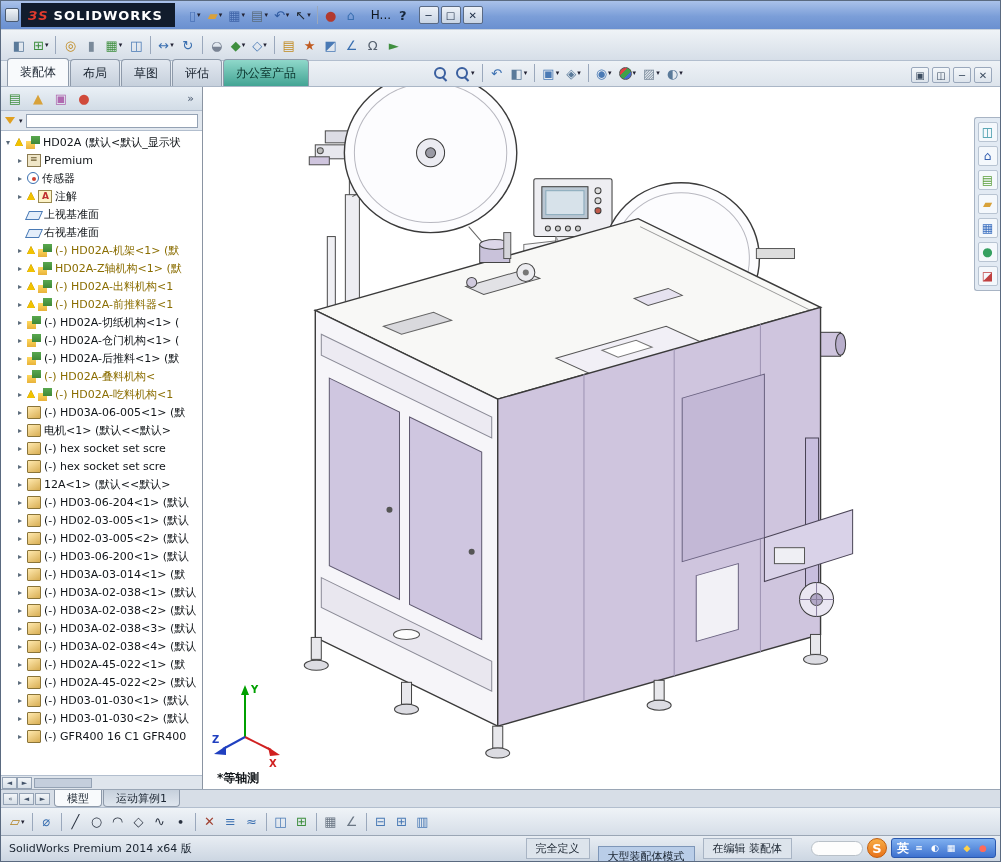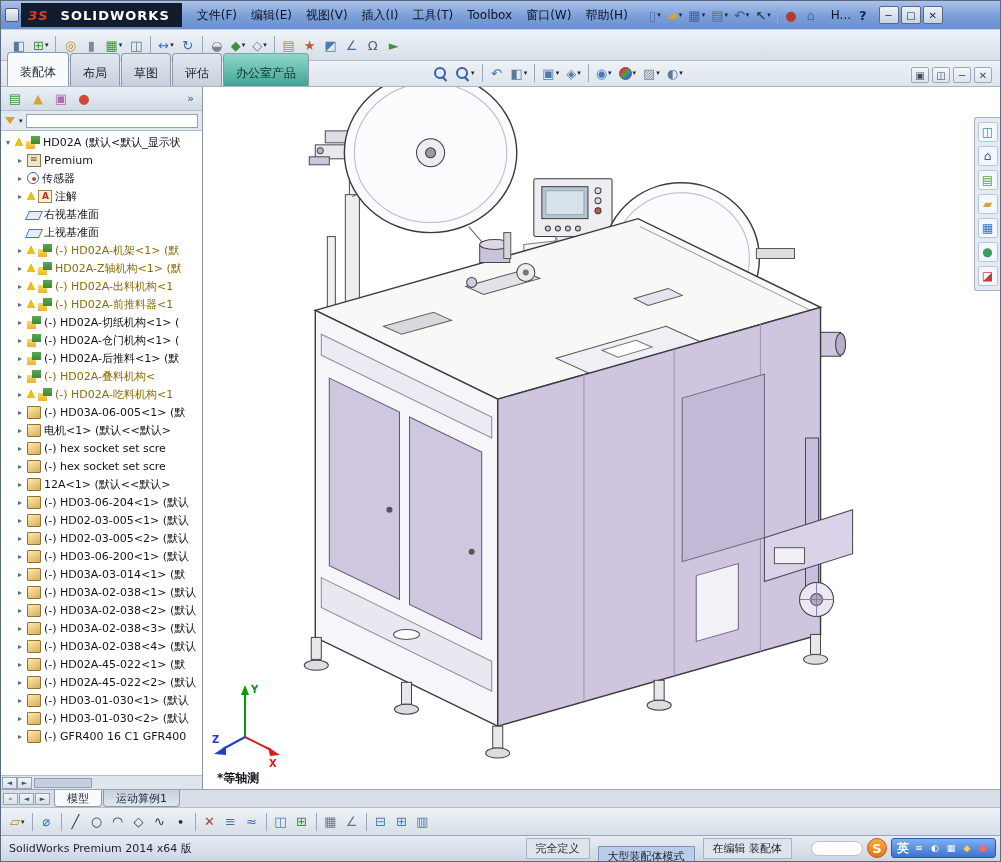--- a/index.html
+++ b/index.html
@@ -4,21 +4,21 @@
 <style>
   html,body{margin:0;padding:0;background:#9aa4b0;}
   *{box-sizing:border-box;}
   body{font-family:"DejaVu Sans","Liberation Sans",sans-serif;}
   .app{width:1001px;height:862px;display:flex;flex-direction:column;overflow:hidden;position:relative;
        border:1px solid #5a6a80;background:#d8dee6;}
   
   .titlebar{height:28px;flex:none;display:flex;align-items:center;gap:2px;padding:0 4px;
             background:linear-gradient(180deg,#aac2ea 0%,#7b9ed8 55%,#6a90d0 100%);}
   .appicon{width:14px;height:14px;flex:none;background:linear-gradient(#f0f4f8,#c2ccd8);border:1px solid #4a5a70;border-radius:2px;}
-  .sw-logo{height:24px;display:flex;align-items:center;gap:12px;background:#111c2c;color:#fff;
+  .sw-logo{height:24px;display:flex;align-items:center;gap:5px;background:#111c2c;color:#fff;
            padding:0 12px 0 7px;font-size:13px;font-weight:bold;letter-spacing:1px;flex:none;}
   .sw-logo .pre{color:#e23b2e;font-style:italic;}
   .menus{display:flex;align-items:center;margin-left:6px;}
   .menu{font-size:12px;color:#0c1420;padding:3px 7px;white-space:nowrap;}
   .qat{display:flex;align-items:center;margin-left:8px;}
   .tbi{height:22px;min-width:20px;padding:0 2px;display:inline-flex;align-items:center;justify-content:center;
        border:1px solid transparent;border-radius:2px;}
   .tbi .glyph{font-size:13px;line-height:1;}
   .car{font-size:7px;color:#223;margin-left:1px;}
   .tsep{width:1px;height:18px;background:#9aa8bc;margin:0 3px;display:inline-block;}
@@ -28,21 +28,21 @@
   .wbtn{width:20px;height:18px;font-size:10px;display:flex;align-items:center;justify-content:center;
         background:linear-gradient(#eef2f8,#c8d4e4);border:1px solid #5a6a84;border-radius:2px;color:#203048;}
   
   .toolbar2{height:32px;flex:none;display:flex;align-items:center;padding:0 8px;gap:1px;
             background:linear-gradient(#f977 0,#fff0 0),linear-gradient(#eff3f7,#d6dee8);
             border-top:1px solid #c8d2de;border-bottom:1px solid #b2bece;}
   
   .tabrow{height:26px;flex:none;display:flex;align-items:flex-end;background:linear-gradient(#eef2f6,#dde4ec);
           border-bottom:1px solid #aab6c6;position:relative;}
   .tabs{display:flex;align-items:flex-end;padding:0 0 0 6px;}
-  .tab{font-size:12px;color:#1a2430;padding:11px 12px 4px;margin-right:1px;border:1px solid #8e9aaa;border-bottom:none;
+  .tab{font-size:12px;color:#1a2430;padding:5px 12px 4px;margin-right:1px;border:1px solid #8e9aaa;border-bottom:none;
        border-radius:4px 4px 0 0;background:linear-gradient(#e2e8f0,#c6d0dc);white-space:nowrap;text-align:center;}
   .tab.active{background:#f8fafc;padding-bottom:5px;}
   .tab.office{background:linear-gradient(#8fd8ca,#43a494);color:#08302a;}
   .hud{display:flex;align-items:center;gap:1px;margin-left:120px;margin-bottom:2px;}
   .winicons{display:flex;gap:3px;margin-left:auto;margin-bottom:3px;padding-right:8px;}
   .dwbtn{width:18px;height:16px;font-size:10px;color:#3c4c60;display:flex;align-items:center;justify-content:center;
          border:1px solid #9aa8bc;background:linear-gradient(#f4f7fa,#dde4ec);border-radius:2px;}
   .mag{width:15px;height:15px;position:relative;display:inline-block;}
   .mag::before{content:"";position:absolute;left:1px;top:1px;width:8px;height:8px;border:2px solid #3a5f9f;border-radius:50%;}
   .mag::after{content:"";position:absolute;left:10px;top:10px;width:6px;height:2px;background:#3a5f9f;transform:rotate(45deg);transform-origin:0 0;}
@@ -122,30 +122,20 @@
 <body>
 
 <div class="app">
 
   <div class="titlebar">
     <span class="appicon"></span>
     <div class="sw-logo">
       <span class="pre">ЗS</span>
       <span>SOLIDWORKS</span>
     </div>
-    <div class="menus">
-        <span class="menu">文件(F)</span>
-        <span class="menu">编辑(E)</span>
-        <span class="menu">视图(V)</span>
-        <span class="menu">插入(I)</span>
-        <span class="menu">工具(T)</span>
-        <span class="menu">Toolbox</span>
-        <span class="menu">窗口(W)</span>
-        <span class="menu">帮助(H)</span>
-      </div>
     <div class="qat">
         <span class="tbi">
           <span class="glyph" style="color: rgb(74, 114, 184);">▯</span>
           <span class="car">▾</span>
         </span>
         <span class="tbi">
           <span class="glyph" style="color: rgb(217, 161, 60);">▰</span>
           <span class="car">▾</span>
         </span>
         <span class="tbi">
@@ -345,26 +335,26 @@
           </div>
           <div class="trow d1">
             <span class="caret">▸</span>
             <span class="warn"></span>
             <span class="tico ti-ann"></span>
             <span class="lbl">注解</span>
           </div>
           <div class="trow d1">
             <span class="caret"></span>
             <span class="tico ti-plane"></span>
-            <span class="lbl">右视基准面</span>
+            <span class="lbl">上视基准面</span>
           </div>
           <div class="trow d1">
             <span class="caret"></span>
             <span class="tico ti-plane"></span>
-            <span class="lbl">上视基准面</span>
+            <span class="lbl">右视基准面</span>
           </div>
           <div class="trow d1 gold">
             <span class="caret">▸</span>
             <span class="warn"></span>
             <span class="tico ti-asm"></span>
             <span class="lbl">(-) HD02A-机架&lt;1&gt; (默</span>
           </div>
           <div class="trow d1 gold">
             <span class="caret">▸</span>
             <span class="warn"></span>

